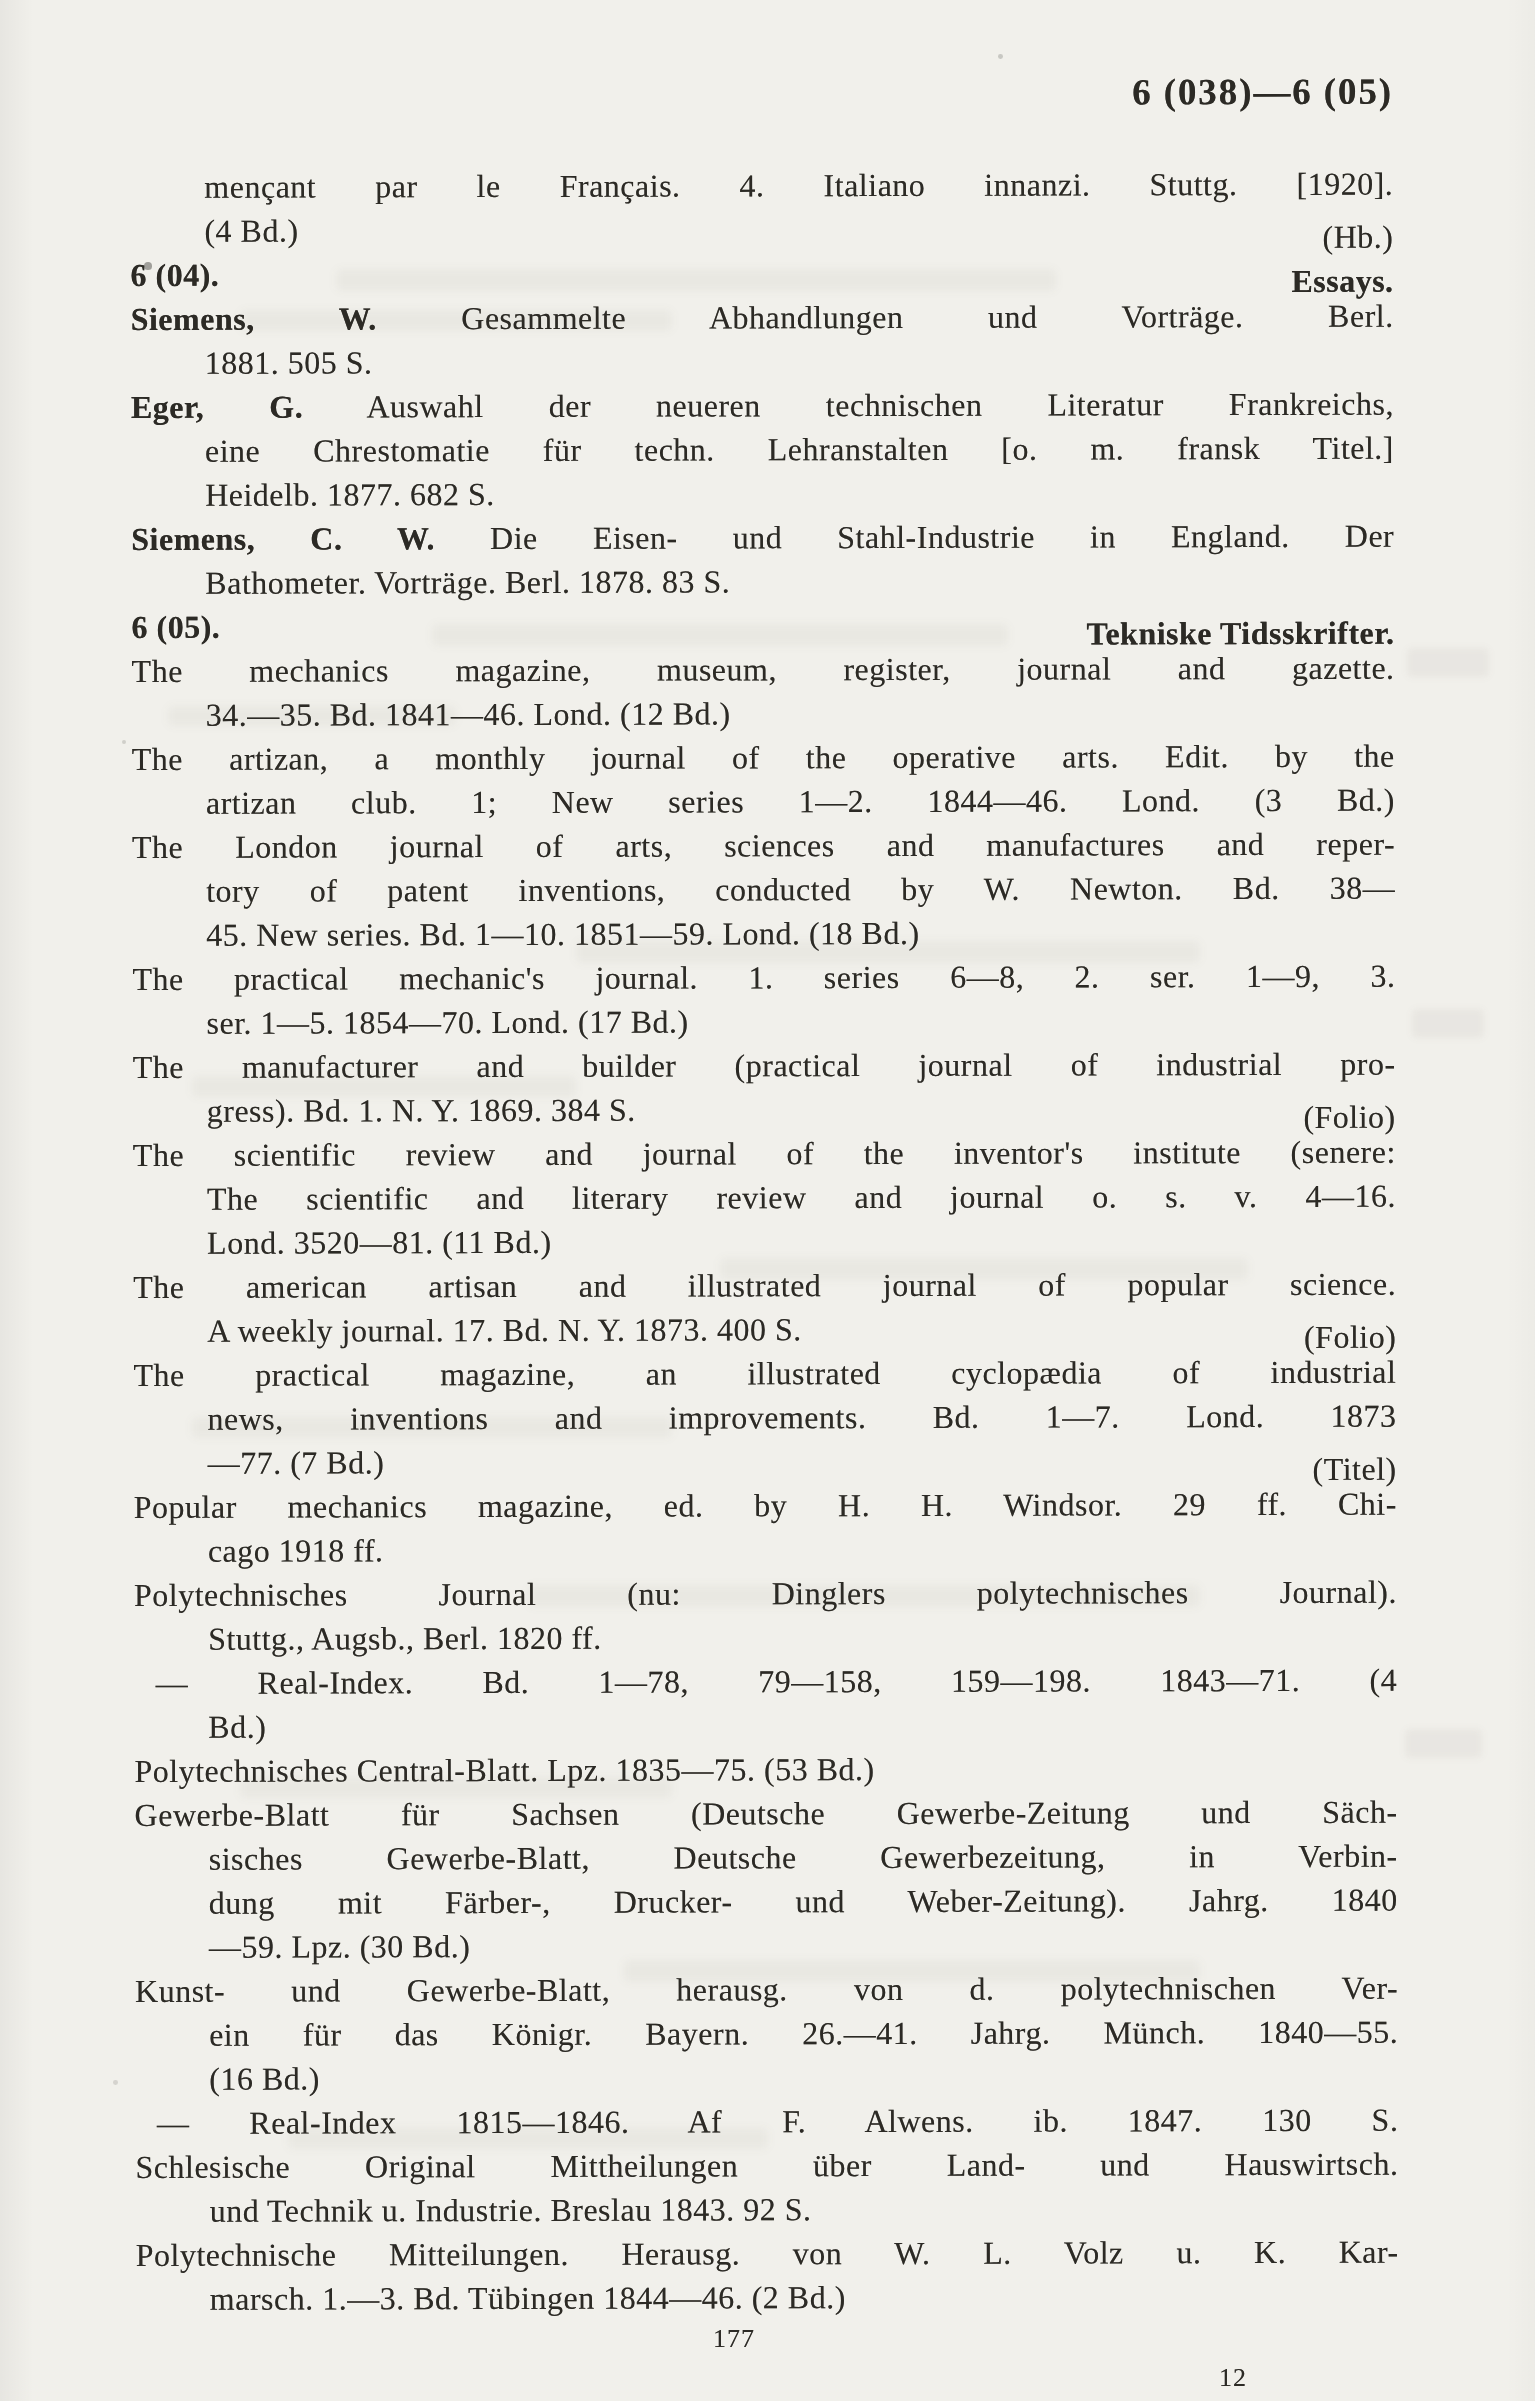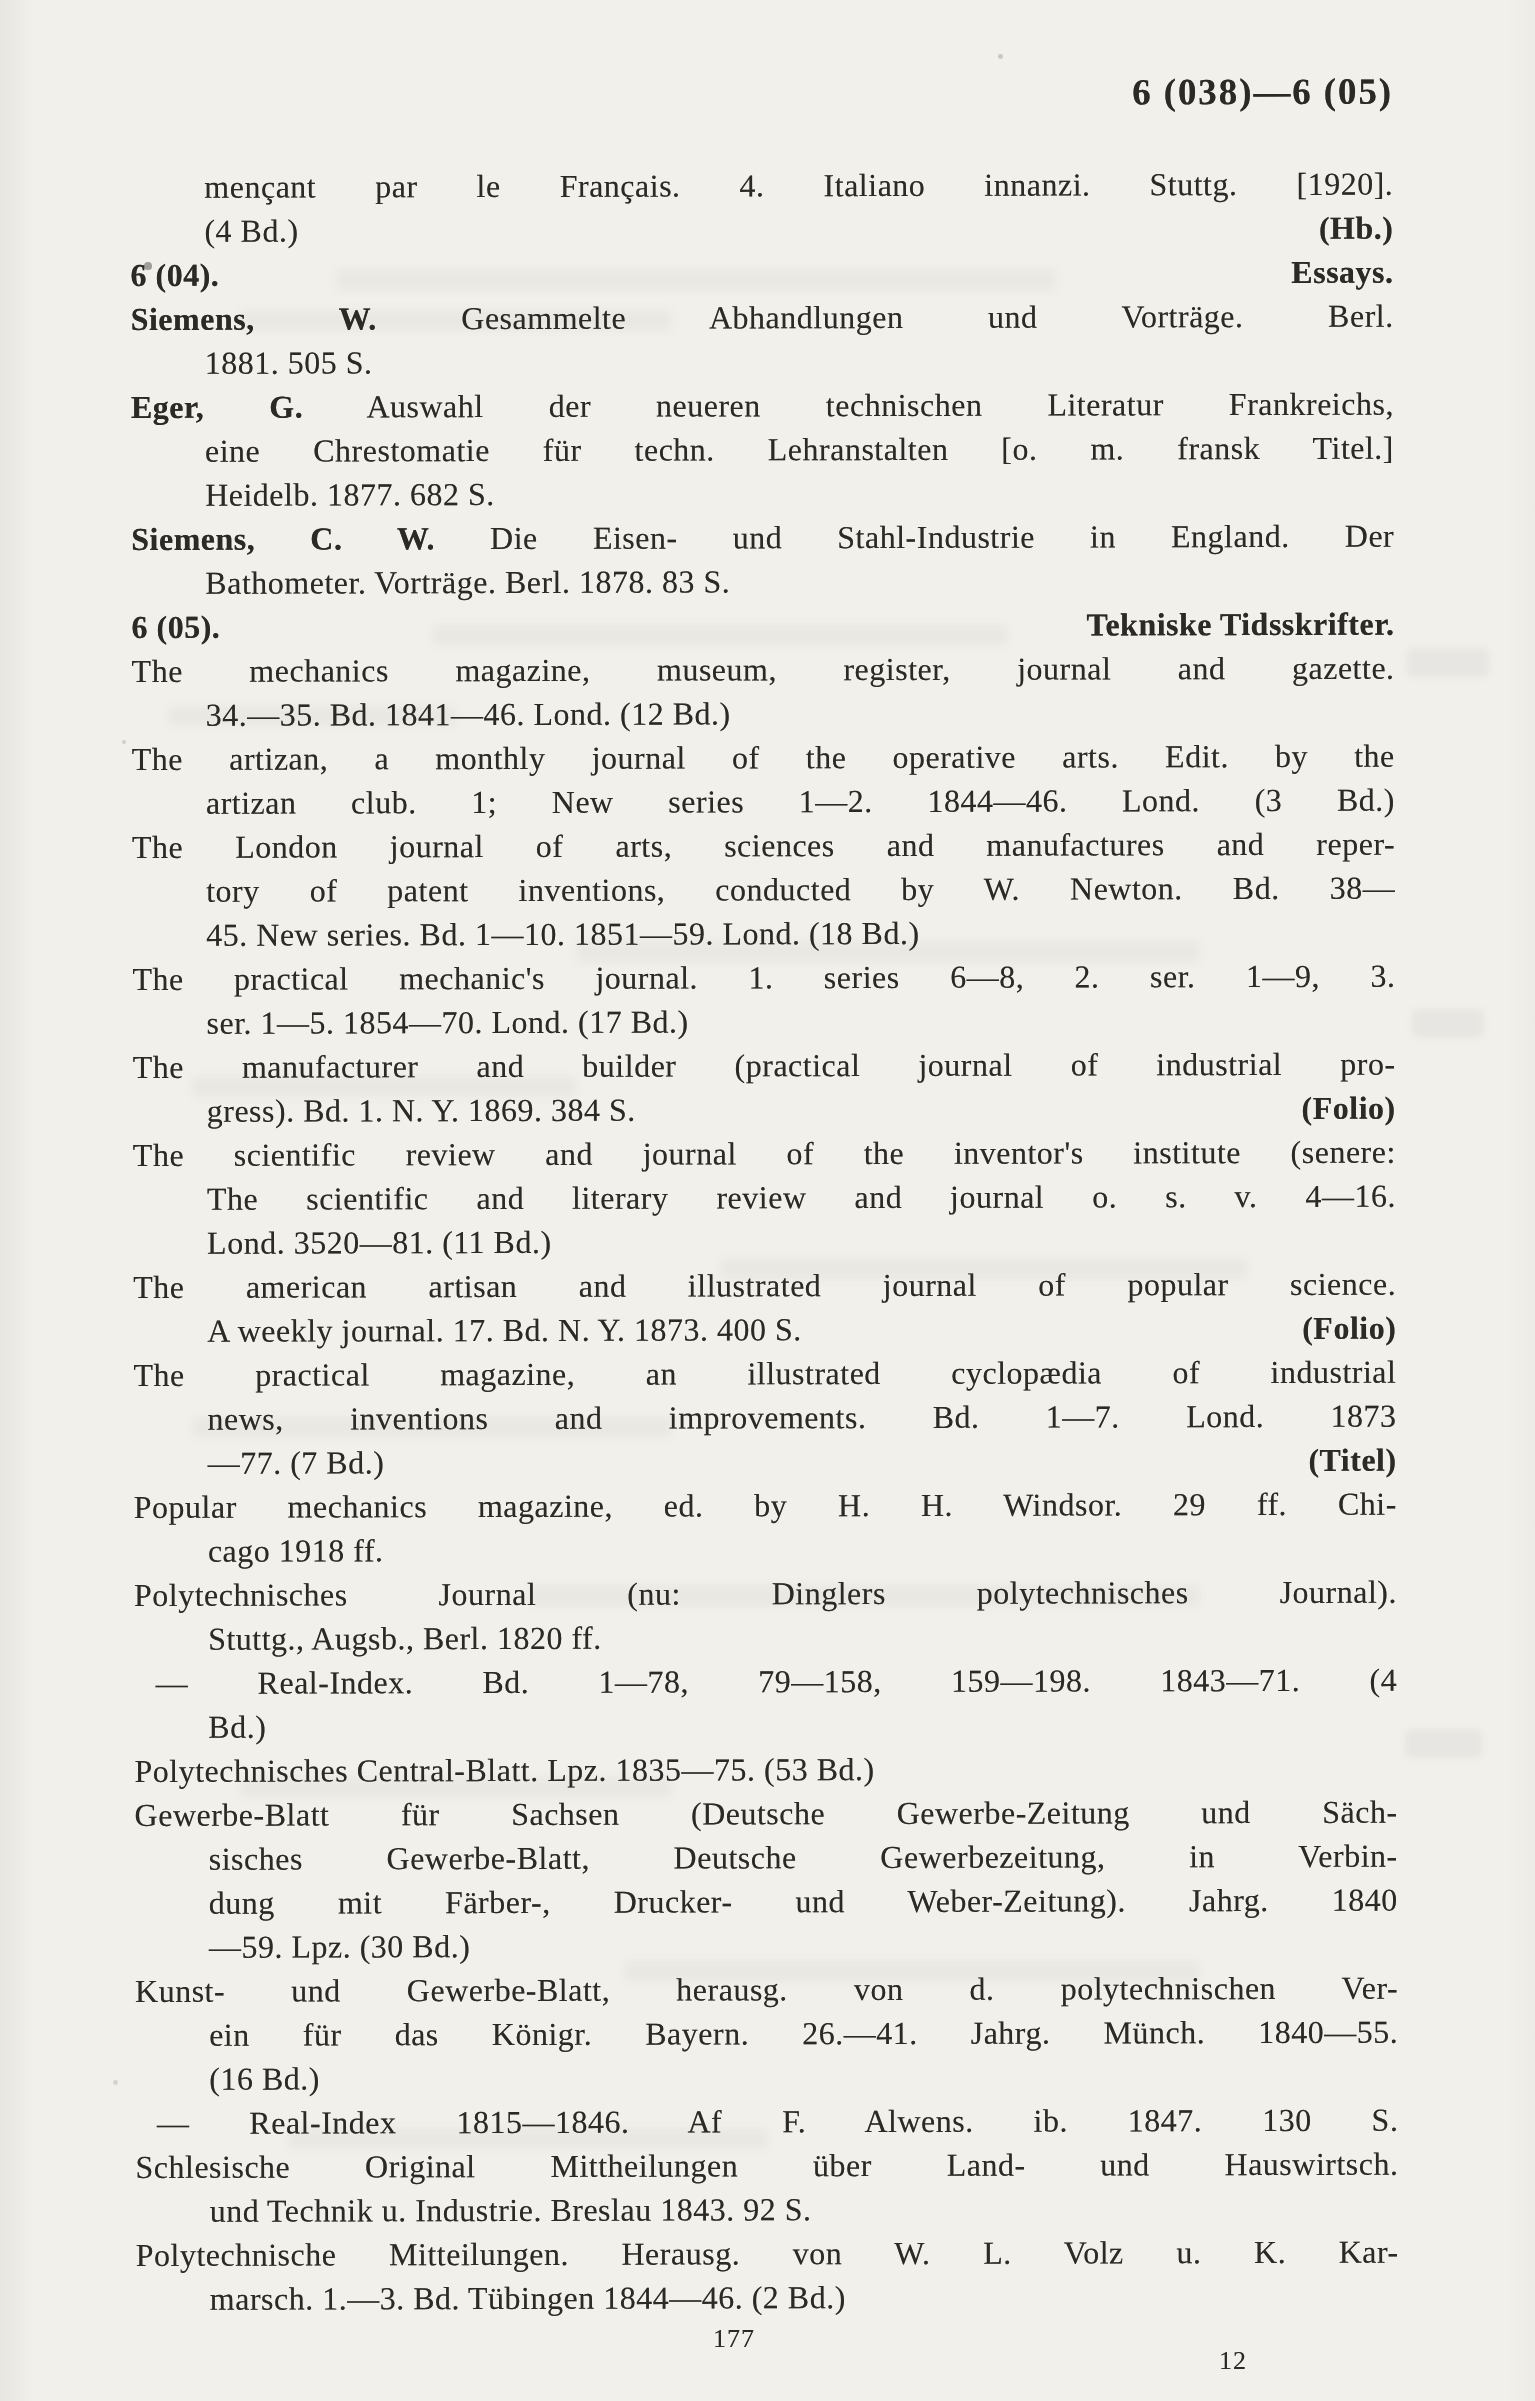--- a/index.html
+++ b/index.html
@@ -42,28 +42,28 @@
     height:44px;
     letter-spacing:0.5px;
     text-shadow:0 0 0.5px rgba(44,42,37,.5);
     white-space:normal;
   }
   .i0{padding-left:0;}
   .i1{padding-left:74px;}
   .i2{padding-left:21.6px;}
   .j{text-align:justify;text-align-last:justify;}
   .b{font-weight:700;text-shadow:0 0 0.5px rgba(25,23,20,.65);}
-  .r{position:absolute;right:0;top:0;font-weight:bold;}
+  .r{position:absolute;right:0;top:9px;}
   .footer-num{
     position:absolute;
     font-size:26px;
     letter-spacing:1px;
     text-shadow:0 0 0.5px rgba(44,42,37,.5);
   }
-  .sig{font-size:26px;}
+  .sig{font-size:26px;margin-top:17px;}
   .g{position:absolute;background:rgba(70,62,50,0.045);filter:blur(4.3px);border-radius:4.8px;}
   .gm{position:absolute;background:rgba(70,62,50,0.05);filter:blur(3.8px);border-radius:4.8px;}
   .speck{position:absolute;background:rgba(40,38,33,0.4);border-radius:50%;}
 </style>
 </head>
 <body>
 
 <div class="page">
 
   <div class="g" style="left:336px;top:269px;width:720px;height:22px;"></div>

